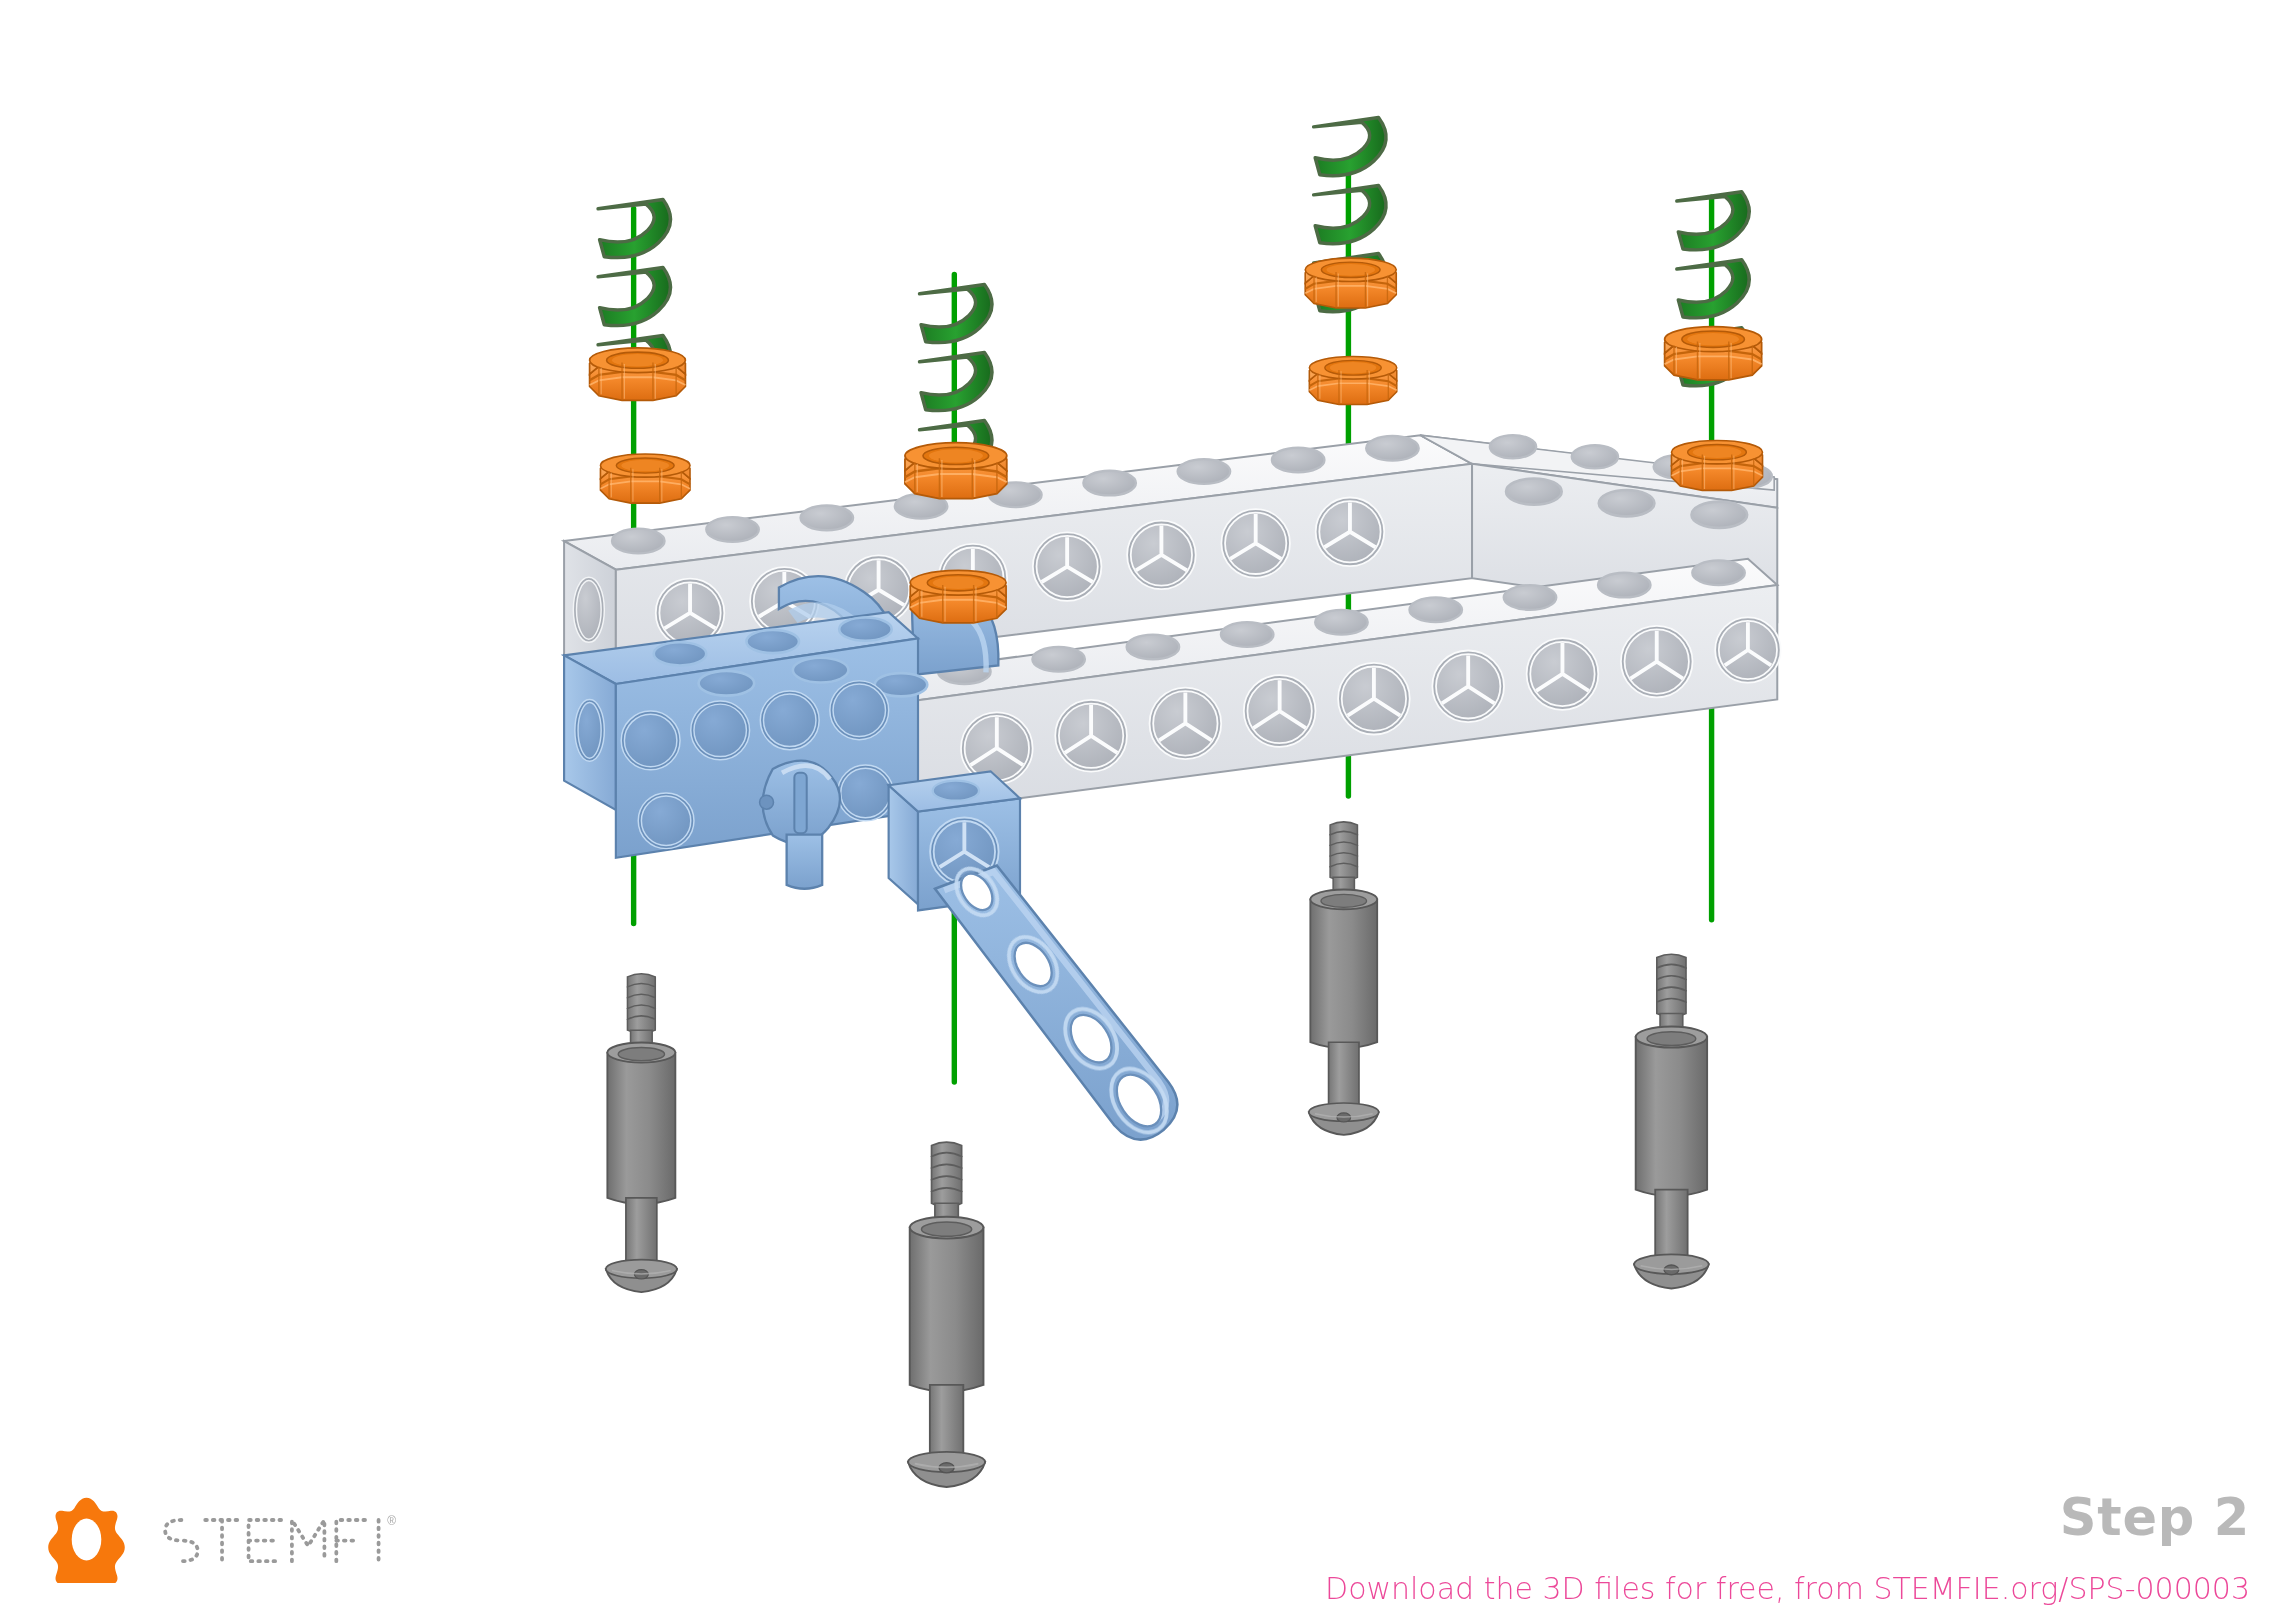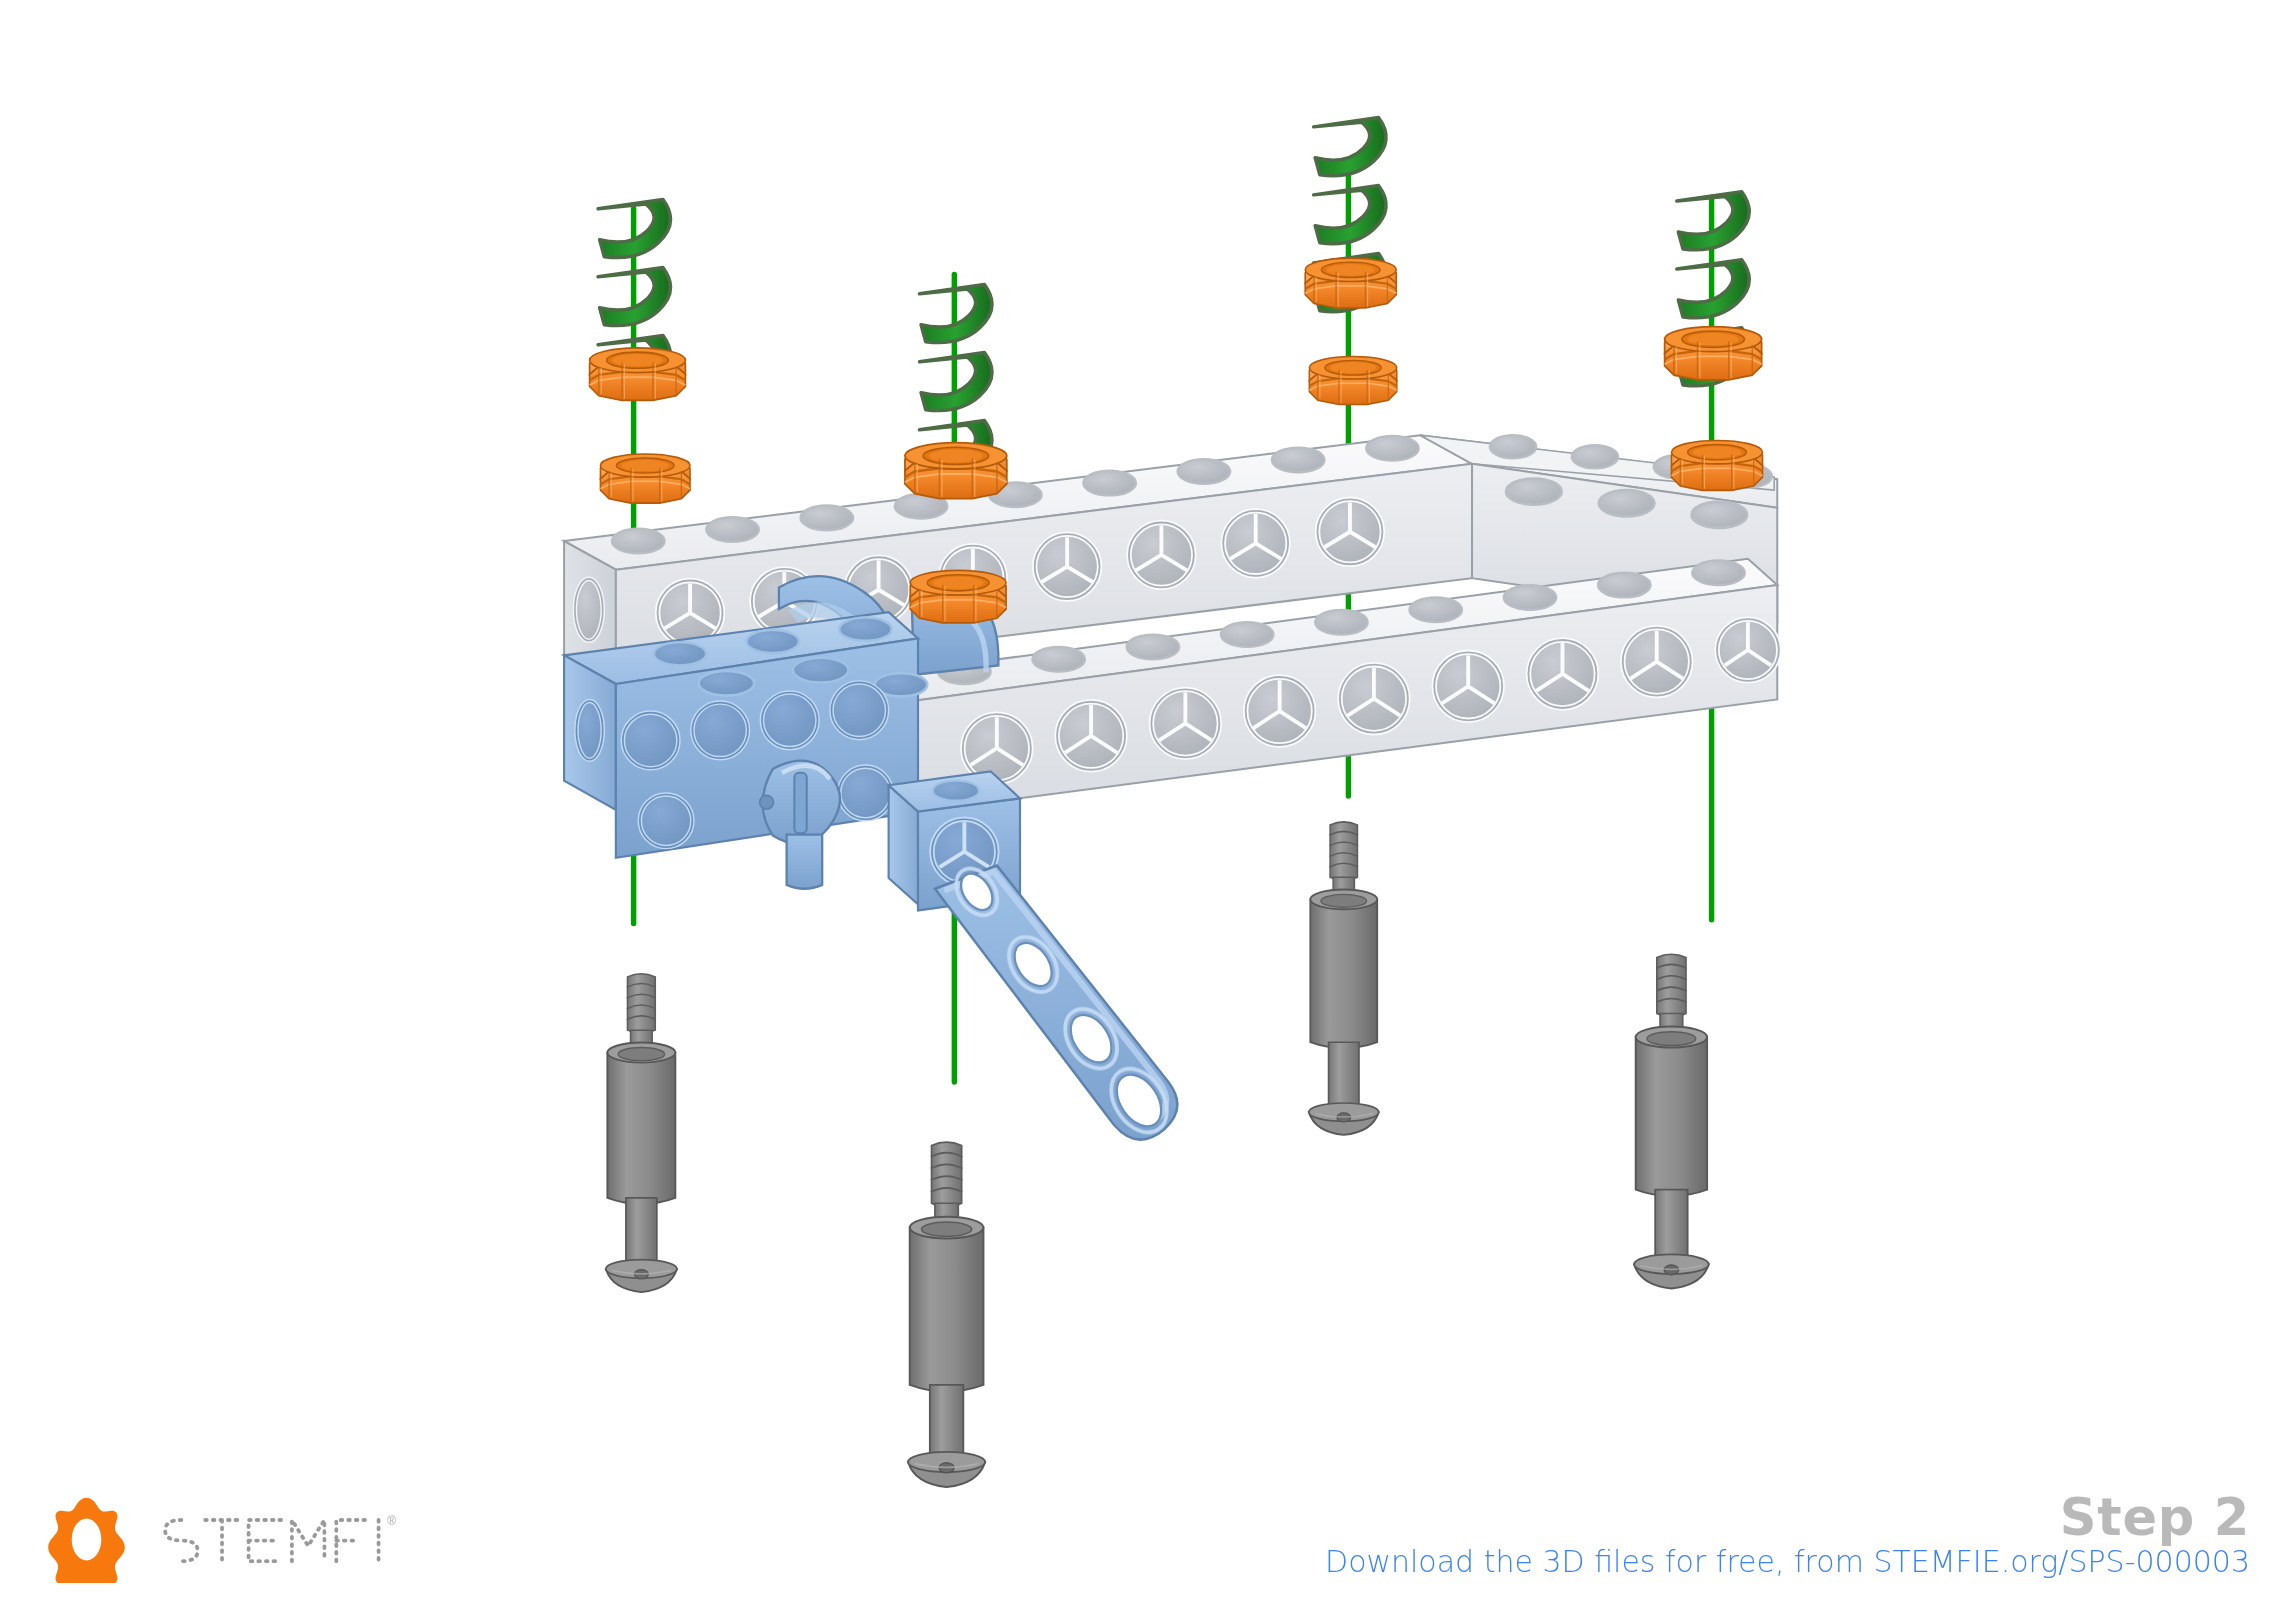--- a/index.html
+++ b/index.html
@@ -8,21 +8,21 @@
   #stage{position:absolute;inset:0;}
   svg.layer{position:absolute;left:0;top:0;width:2295px;height:1623px;}
 
   
   #footer-left{position:absolute;left:43px;top:1496px;display:flex;align-items:center;gap:20px;}
   #logo-mark{width:87px;height:87px;flex:none;}
   #logo-word{height:65px;}
   #footer-right{position:absolute;right:45px;top:1492px;text-align:right;}
   #step-label{font-size:51px;color:#b9b9b9;letter-spacing:0.8px;line-height:1;
               font-family:"DejaVu Sans",sans-serif;font-weight:700;}
-  #download-note{font-size:30px;color:#3b82f6;margin-top:4px;line-height:1;
+  #download-note{font-size:30px;color:#ec4899;margin-top:31px;line-height:1;
                  font-family:"DejaVu Sans",sans-serif;font-weight:300;white-space:nowrap;}
 </style>
 </head>
 <body>
 
 <div id="stage">
 
 <svg class="layer" viewBox="0 0 2970 2100">
   <defs>
 

